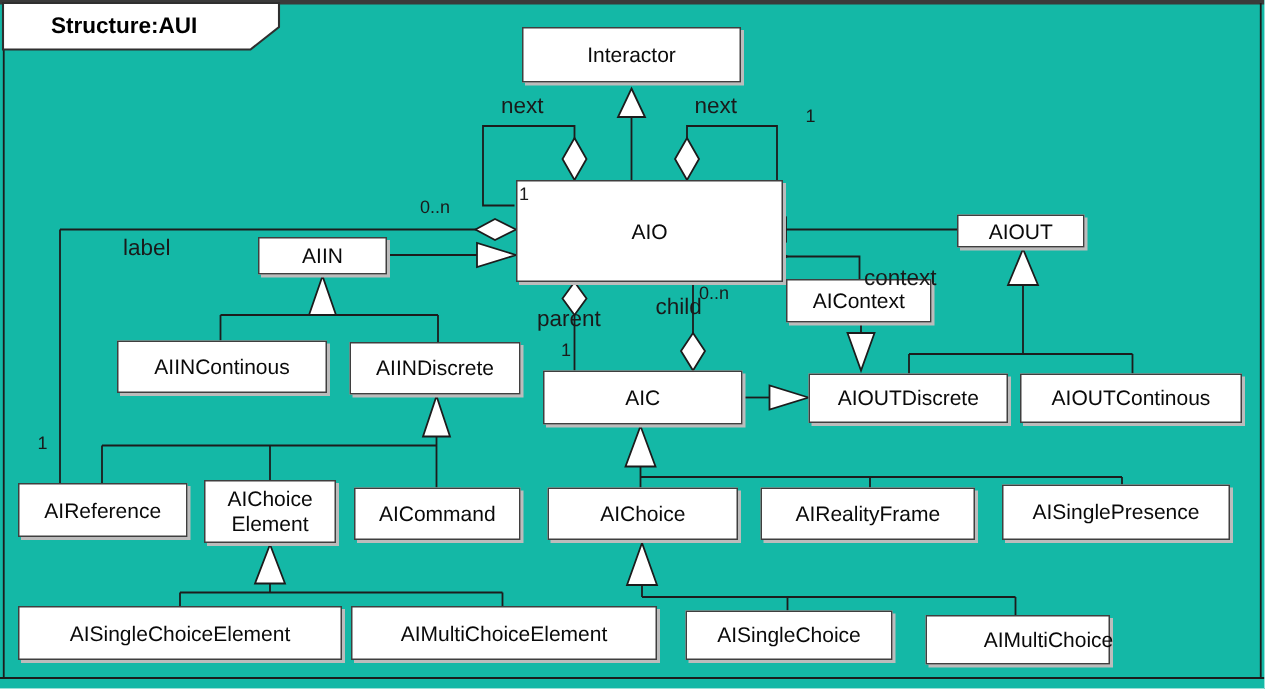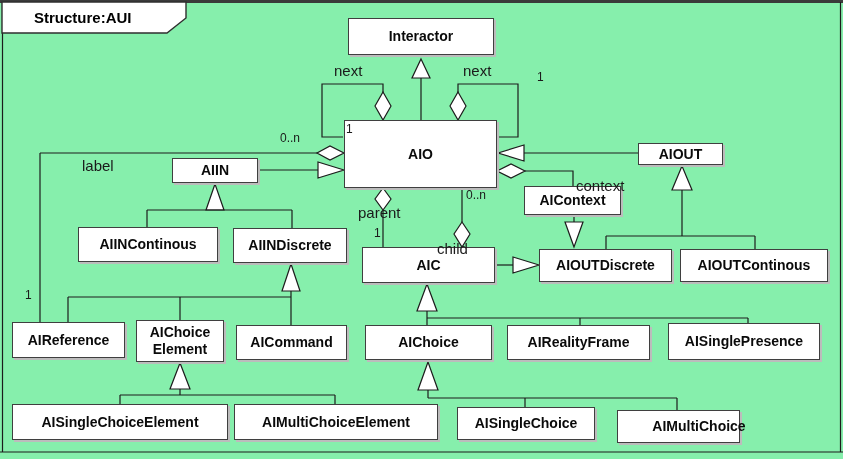--- a/index.html
+++ b/index.html
@@ -1,25 +1,25 @@
 <!DOCTYPE html>
 <html><head>
 <meta charset="utf-8">
 <style>
   html,body{margin:0;padding:0;background:#fff;}
   #canvas{
-    position:relative;width:843px;height:459px;background:#86efac;
+    position:relative;width:843px;height:459px;background:#14b8a6;
     font-family:"Liberation Sans",sans-serif;overflow:hidden;
   }
   #connectors{position:absolute;left:0;top:0;width:843px;height:459px;}
   .box{
     position:absolute;background:#ffffff;border:1.4px solid #3f3f3f;
     box-shadow:2px 2px 0 #bcbcbc;
     display:flex;align-items:center;justify-content:center;
-    font-weight:bold;font-size:14px;color:#0a0a0a;text-align:center;
+    font-weight:normal;font-size:14px;color:#0a0a0a;text-align:center;
     white-space:pre-line;line-height:1.2;box-sizing:border-box;
   }
   .edge-label{
     position:absolute;font-size:15px;color:#1a1a1a;line-height:1;
     white-space:nowrap;
   }
   .mult{font-size:12px;}
   #frame-title{
     position:absolute;left:34px;top:9px;font-size:15px;font-weight:bold;color:#000;
   }
@@ -142,21 +142,21 @@
       <line x1="428" y1="390" x2="428" y2="398"></line>
       <line x1="428" y1="398" x2="677" y2="398"></line>
       <line x1="525" y1="398" x2="525" y2="407"></line>
       <line x1="677" y1="398" x2="677" y2="410"></line>
     </g>
   </svg>
 
   <div id="frame-title">Structure:AUI</div>
 
   <div class="box" style="left:348px;top:18px;width:146px;height:37px;">Interactor</div>
-  <div class="box" style="left:344px;top:120px;width:153px;height:68px;">AIO</div>
+  <div class="box" style="left:344px;top:120px;width:178px;height:68px;">AIO</div>
   <div class="box" style="left:172px;top:158px;width:86px;height:25px;">AIIN</div>
   <div class="box" style="left:638px;top:143px;width:85px;height:22px;">AIOUT</div>
   <div class="box" style="left:524px;top:186px;width:97px;height:29px;">AIContext</div>
   <div class="box" style="left:78px;top:227px;width:140px;height:35px;">AIINContinous</div>
   <div class="box" style="left:233px;top:228px;width:114px;height:35px;">AIINDiscrete</div>
   <div class="box" style="left:362px;top:247px;width:133px;height:36px;">AIC</div>
   <div class="box" style="left:539px;top:249px;width:133px;height:33px;">AIOUTDiscrete</div>
   <div class="box" style="left:680px;top:249px;width:148px;height:33px;text-align:center;">AIOUTContinous</div>
   <div class="box" style="left:12px;top:322px;width:113px;height:36px;">AIReference</div>
   <div class="box" style="left:136px;top:320px;width:88px;height:42px;">AIChoice
@@ -173,16 +173,16 @@
   <span class="edge-label" style="left:334px;top:63px;">next</span>
   <span class="edge-label" style="left:463px;top:63px;">next</span>
   <span class="edge-label mult" style="left:537px;top:71px;">1</span>
   <span class="edge-label mult" style="left:346px;top:123px;">1</span>
   <span class="edge-label mult" style="left:280px;top:132px;">0..n</span>
   <span class="edge-label" style="left:82px;top:146px;margin-top:12px;">label</span>
   <span class="edge-label mult" style="left:25px;top:289px;">1</span>
   <span class="edge-label" style="left:576px;top:148px;margin-top:30px;">context</span>
   <span class="edge-label" style="left:358px;top:205px;">parent</span>
   <span class="edge-label mult" style="left:374px;top:227px;">1</span>
-  <span class="edge-label" style="left:437px;top:197px;margin-top:44px;">child</span>
+  <span class="edge-label" style="left:437px;top:197px;">child</span>
   <span class="edge-label mult" style="left:466px;top:189px;">0..n</span>
 
 </div>
 
 </body></html>

